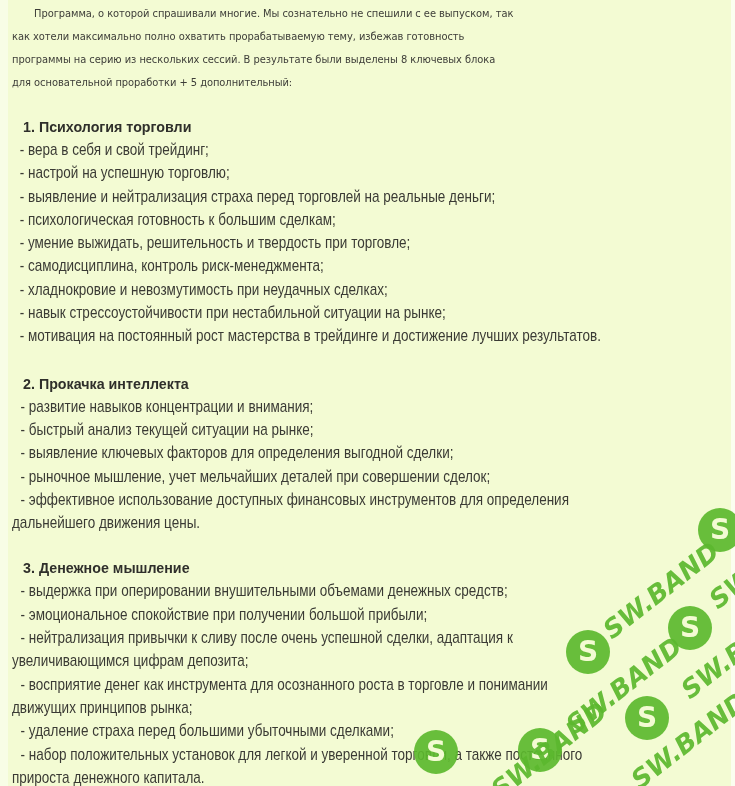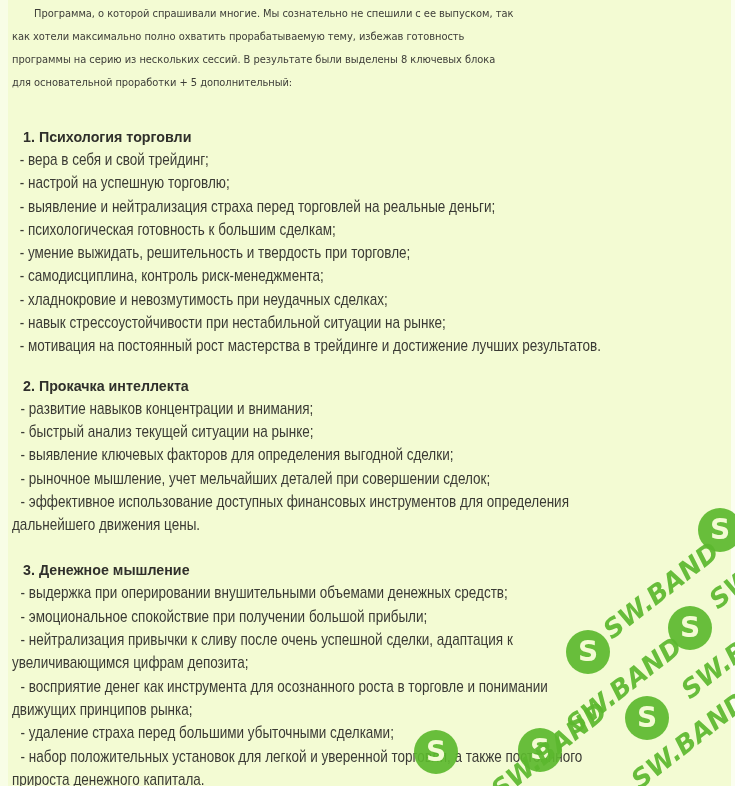--- a/index.html
+++ b/index.html
@@ -96,34 +96,34 @@
   <div class="right-edge"></div>
 
   <div class="content">
     <p class="intro">
       <span class="line indent">Программа, о которой спрашивали многие. Мы сознательно не спешили с ее выпуском, так</span>
       <span class="line">как хотели максимально полно охватить прорабатываемую тему, избежав готовность</span>
       <span class="line">программы на серию из нескольких сессий. В результате были выделены 8 ключевых блока</span>
       <span class="line">для основательной проработки + 5 дополнительный:</span>
     </p>
 
-    <div class="section" style="margin-top:31px;">
+    <div class="section" style="margin-top:21px;">
       <span class="section-title">1. Психология торговли</span>
       <span class="item i1">- вера в себя и свой трейдинг;</span>
       <span class="item i1">- настрой на успешную торговлю;</span>
       <span class="item i1">- выявление и нейтрализация страха перед торговлей на реальные деньги;</span>
       <span class="item i1">- психологическая готовность к большим сделкам;</span>
       <span class="item i1">- умение выжидать, решительность и твердость при торговле;</span>
       <span class="item i1">- самодисциплина, контроль риск-менеджмента;</span>
       <span class="item i1">- хладнокровие и невозмутимость при неудачных сделках;</span>
       <span class="item i1">- навык стрессоустойчивости при нестабильной ситуации на рынке;</span>
       <span class="item i1">- мотивация на постоянный рост мастерства в трейдинге и достижение лучших результатов.</span>
     </div>
 
-    <div class="section" style="margin-top:16px;">
+    <div class="section" style="margin-top:24px;">
       <span class="section-title">2.  Прокачка интеллекта</span>
       <span class="item i2">- развитие навыков концентрации и внимания;</span>
       <span class="item i2">- быстрый анализ текущей ситуации на рынке;</span>
       <span class="item i2">- выявление ключевых факторов для определения выгодной сделки;</span>
       <span class="item i2">- рыночное мышление, учет мельчайших деталей при совершении сделок;</span>
       <span class="item i2">- эффективное использование доступных финансовых инструментов для определения</span>
       <span class="item cont">дальнейшего движения цены.</span>
     </div>
 
     <div class="section" style="margin-top:22px;">

